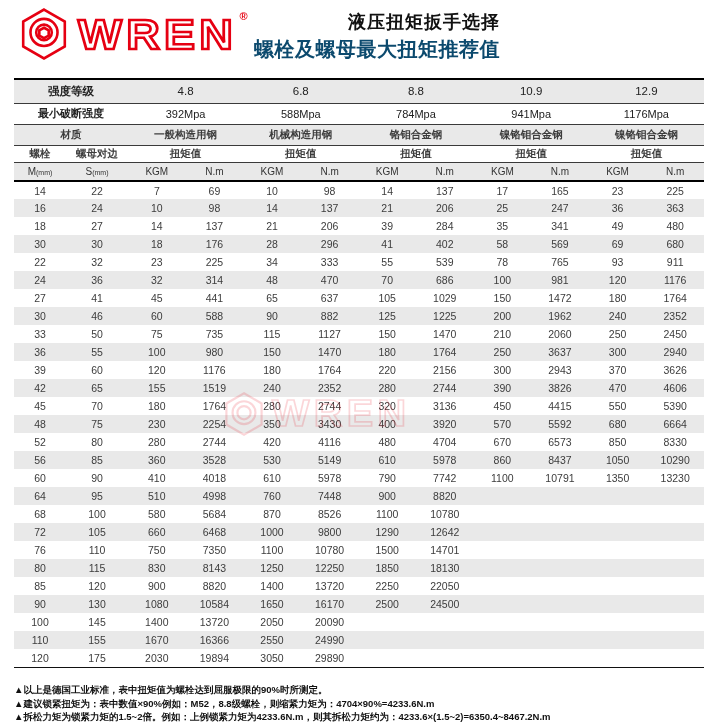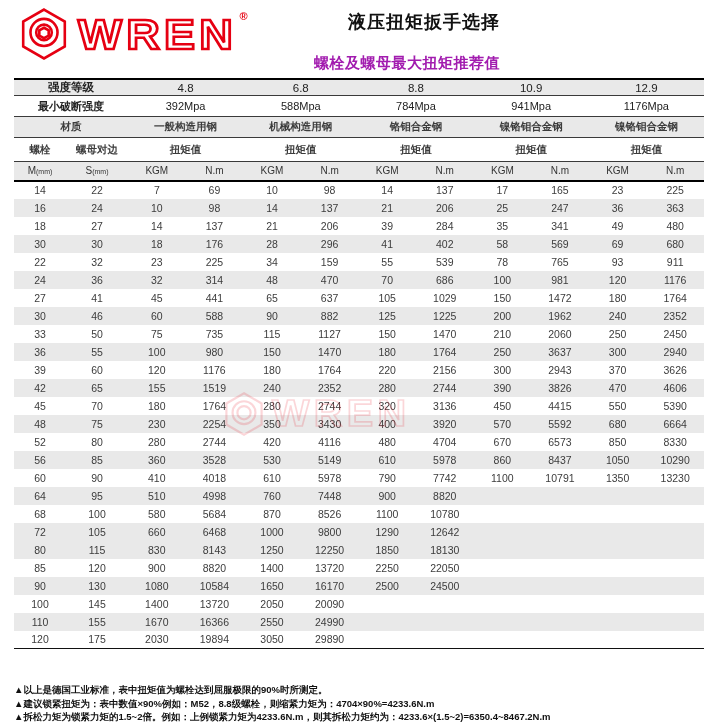--- a/index.html
+++ b/index.html
@@ -21,36 +21,36 @@
   .wren-wrap { display:flex; align-items:flex-start; margin-left:8px; }
   .wren-text {
     font-size:43px; font-weight:900; letter-spacing:4px; line-height:52px;
     color:#ffffff; -webkit-text-stroke:2.6px #e60012;
     transform:scaleX(1.08); transform-origin:left center;
     white-space:nowrap;
   }
   .reg-mark { color:#e60012; font-size:11px; font-weight:bold; margin-left:14px; margin-top:2px; }
   .titles { position:absolute; left:240px; width:260px; top:10px; text-align:right; }
   .page-title { font-size:18px; font-weight:bold; color:#111; letter-spacing:1px; }
-  .page-subtitle { font-size:15px; font-weight:bold; color:#a21caf; margin-top:20px; letter-spacing:0.5px; }
+  .page-subtitle { font-size:20px; font-weight:bold; color:#0c4a6e; margin-top:2px; letter-spacing:0.5px; }
 
   
   table.tbl {
     position:absolute; top:78px; left:14px; width:690px;
     border-collapse:collapse; table-layout:fixed;
   }
   table.tbl td {
     text-align:center; padding:0; font-size:10.5px; color:#3c3c3c;
     overflow:hidden; white-space:nowrap;
   }
   .cn { font-weight:bold; color:#111; font-size:11.5px; }
-  tr.hdr-strength td { height:16px; background:#e9e9e9; border-top:2px solid #000; border-bottom:1px solid #3a3a3a; font-size:11.5px; color:#222;text-align:center; }
+  tr.hdr-strength td { height:24px; background:#e9e9e9; border-top:2px solid #000; border-bottom:1px solid #3a3a3a; font-size:11.5px; color:#222;text-align:center; }
   tr.hdr-break td    { height:21px; background:#ffffff; border-bottom:1px solid #3a3a3a; font-size:11px; color:#222;margin-top:22px; }
   tr.hdr-material td { height:21px; background:#e9e9e9; border-bottom:1px solid #3a3a3a; }
-  tr.hdr-group td    { height:24px; background:#ffffff; border-bottom:1px solid #3a3a3a; }
+  tr.hdr-group td    { height:17px; background:#ffffff; border-bottom:1px solid #3a3a3a; }
   tr.hdr-units td    { height:19px; background:#e9e9e9; border-bottom:2px solid #000; font-size:10px; color:#333; }
   tr.hdr-units .u-sub { font-size:7px; }
   tbody.data tr td { height:18px; }
   tbody.data tr.stripe td { background:#e9e9e9; }
   tbody.data tr:last-child td { border-bottom:1.5px solid #111; }
 
   
   .watermark {
     position:absolute; left:222px; top:384px; width:300px; height:60px;
     display:flex; align-items:center; pointer-events:none; z-index:4;
@@ -212,21 +212,21 @@
           <td>569</td>
           <td>69</td>
           <td>680</td>
         </tr>
         <tr>
           <td>22</td>
           <td>32</td>
           <td>23</td>
           <td>225</td>
           <td>34</td>
-          <td>159</td>
+          <td>333</td>
           <td>55</td>
           <td>539</td>
           <td>78</td>
           <td>765</td>
           <td>93</td>
           <td>911</td>
         </tr>
         <tr class="stripe">
           <td>24</td>
           <td>36</td>
@@ -430,20 +430,34 @@
           <td>6468</td>
           <td>1000</td>
           <td>9800</td>
           <td>1290</td>
           <td>12642</td>
           <td></td>
           <td></td>
           <td></td>
           <td></td>
         </tr>
+        <tr>
+          <td>76</td>
+          <td>110</td>
+          <td>750</td>
+          <td>7350</td>
+          <td>1100</td>
+          <td>10780</td>
+          <td>1500</td>
+          <td>14701</td>
+          <td></td>
+          <td></td>
+          <td></td>
+          <td></td>
+        </tr>
         <tr class="stripe">
           <td>80</td>
           <td>115</td>
           <td>830</td>
           <td>8143</td>
           <td>1250</td>
           <td>12250</td>
           <td>1850</td>
           <td>18130</td>
           <td></td>

